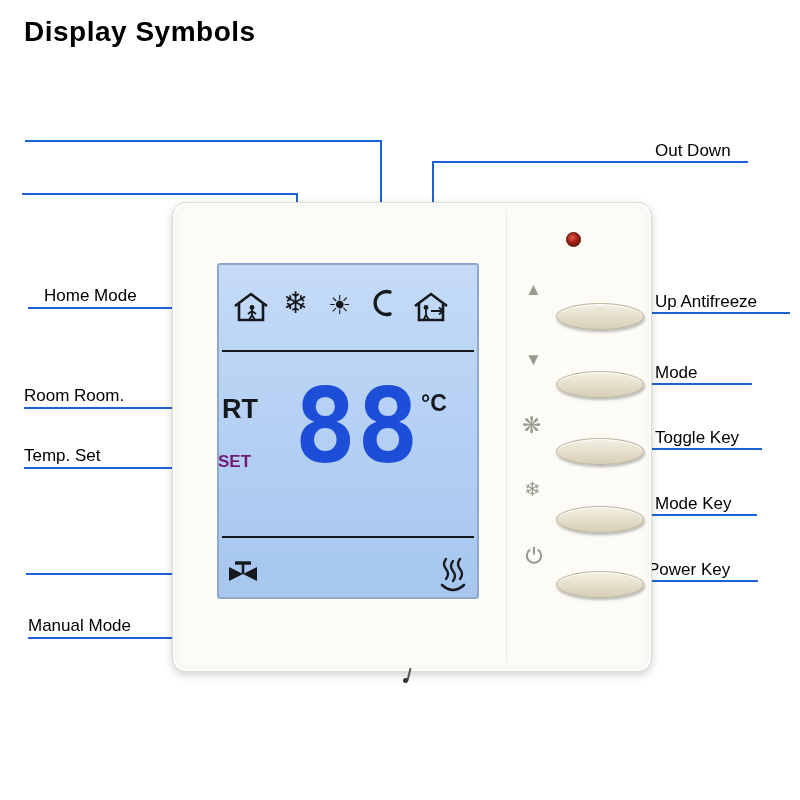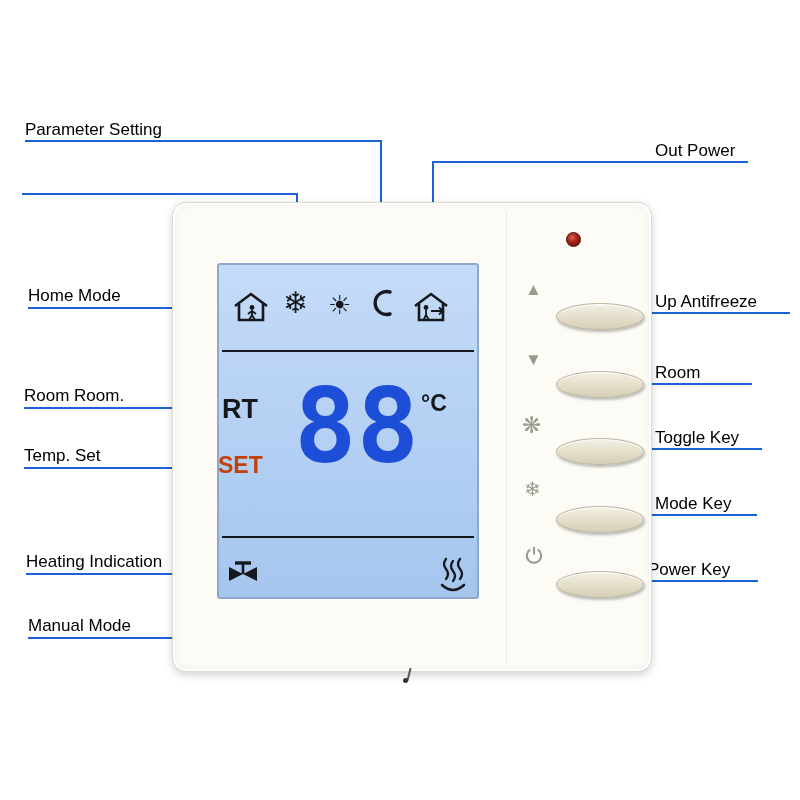--- a/index.html
+++ b/index.html
@@ -26,48 +26,47 @@
        border:1px solid #4c0b06;}
 
   
   .lcd{position:absolute;left:217px;top:263px;width:262px;height:336px;border-radius:3px;
        background:linear-gradient(180deg,#c5dbf8 0%,#b3cff3 55%,#a6c6ee 100%);
        border:2px solid #8fa9cc;}
   .lcd-divider{position:absolute;width:252px;height:2px;background:#15181c;left:222px;}
   .glyph{position:absolute;color:#15181c;line-height:1;}
   .btn-glyph{position:absolute;color:#9b9a90;line-height:1;}
   .rt{position:absolute;left:222px;top:394px;font-size:27px;font-weight:bold;color:#15181c;}
-  .set{position:absolute;left:218px;top:452px;font-size:23px;font-weight:bold;color:#c2410c;}
+  .set{position:absolute;left:218px;top:452px;font-size:17px;font-weight:bold;color:#701a75;}
   .temp{position:absolute;left:294px;top:374px;font-family:"DejaVu Sans Mono",monospace;
         font-weight:bold;font-size:104px;line-height:1;color:#1d4ed8;letter-spacing:0;}
   .unit{position:absolute;left:421px;top:390px;font-size:23px;font-weight:bold;color:#15181c;}
 
   
   .key{position:absolute;left:556px;width:88px;height:27px;border-radius:50%;
        background:linear-gradient(180deg,#f4f0e4 0%,#e3ddc9 55%,#d6cfb9 100%);
        border:1px solid #bdb5a0;box-shadow:1px 2px 3px rgba(0,0,0,.28), inset 0 1px 0 #fff;}
   .icon-box{position:absolute;}
   svg{display:block}
 </style>
 </head>
 <body>
 
 <div class="stage">
 
+  <div class="title">Display Symbols</div>
 
-  <div class="callout" style="left:25px;top:120px">Parameter Setting</div>
-  <div class="callout" style="left:655px;top:141px">Out Power</div>
-  <div class="callout" style="left:28px;top:286px">Home Mode</div>
+  <div class="callout" style="left:655px;top:141px">Out Down</div>
+  <div class="callout" style="left:44px;top:286px">Home Mode</div>
   <div class="callout" style="left:24px;top:386px">Room Room.</div>
   <div class="callout" style="left:24px;top:446px">Temp. Set</div>
-  <div class="callout" style="left:26px;top:552px">Heating Indication</div>
   <div class="callout" style="left:28px;top:616px">Manual Mode</div>
 
   <div class="callout" style="left:655px;top:292px">Up Antifreeze</div>
-  <div class="callout" style="left:655px;top:363px">Room</div>
+  <div class="callout" style="left:655px;top:363px">Mode</div>
   <div class="callout" style="left:655px;top:428px">Toggle Key</div>
   <div class="callout" style="left:655px;top:494px">Mode Key</div>
   <div class="callout" style="left:648px;top:560px">Power Key</div>
 
   <div class="cline h" style="left:25px;top:140px;width:357px"></div>
   <div class="cline v" style="left:380px;top:140px;height:140px"></div>
 
   <div class="cline h" style="left:22px;top:193px;width:276px"></div>
   <div class="cline v" style="left:296px;top:193px;height:88px"></div>
 

